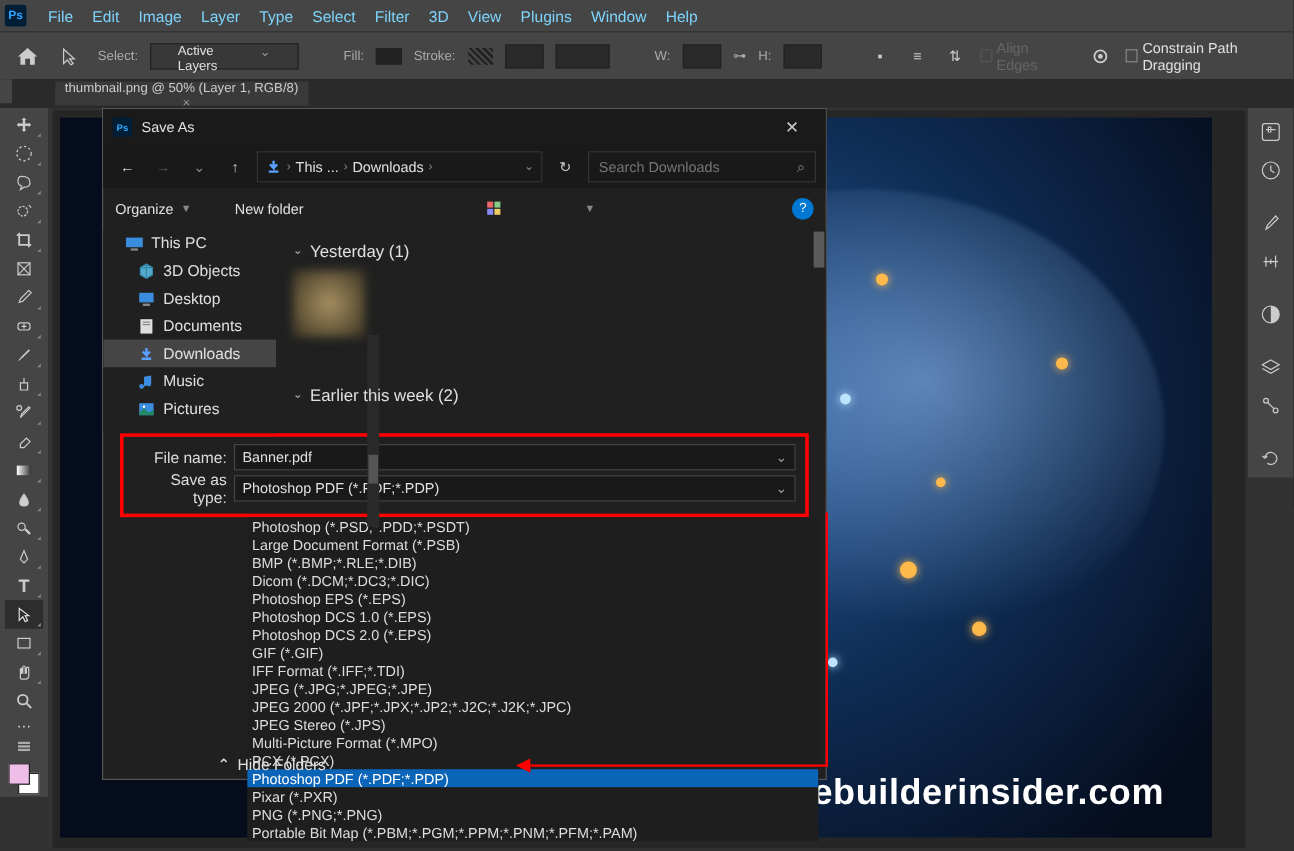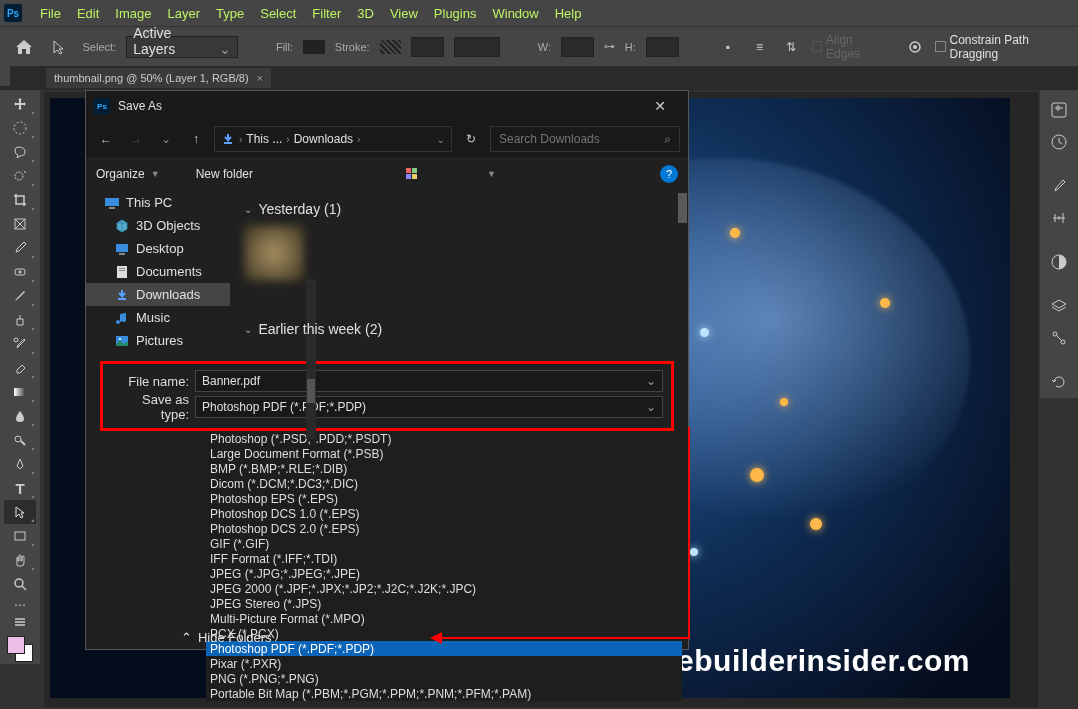--- a/index.html
+++ b/index.html
@@ -27,21 +27,21 @@
   background: #001e36;
   color: #31a8ff;
   font-size: 10px;
   font-weight: bold;
   display: flex;
   align-items: center;
   justify-content: center;
   margin-right: 10px;
   border-radius: 2px;
 }
-.menu-item { padding: 0 8px; color: #bef264; font-size: 13px; }
+.menu-item { padding: 0 8px; color: #7dd3fc; font-size: 13px; }
 
 
 .optionsbar {
   height: 40px;
   background: #454545;
   display: flex;
   align-items: center;
   padding: 0 10px;
   gap: 10px;
   border-top: 1px solid #333;
@@ -53,23 +53,23 @@
   justify-content: center;
   color: #ccc;
 }
 .cursor-icon { width: 28px; height: 28px; display:flex; align-items:center; justify-content:center; }
 .opt-label { color: #aaa; font-size: 11px; }
 .opt-box {
   background: #383838;
   border: 1px solid #222;
   height: 22px;
   display: flex;
-  align-items: flex-end;
-  padding: 0 6px;
-  font-size: 14px;
+  align-items: flex-start;
+  padding: 0 22px;
+  font-size: 11px;
 }
 .opt-chevron { margin-left: 12px; color: #999; }
 .opt-small-box { width: 24px; height: 14px; background: #222; }
 .opt-field { width: 36px; height: 20px; background: #2a2a2a; border:1px solid #222; }
 .gear-btn { width: 24px; height: 24px; display:flex; align-items:center; justify-content:center; color:#ccc; }
 
 
 .doc-tabs {
   height: 24px;
   background: #2a2a2a;
@@ -78,20 +78,21 @@
   padding-left: 46px;
 }
 .doc-tab {
   background: #3a3a3a;
   height: 20px;
   display: flex;
   align-items: center;
   padding: 0 8px;
   font-size: 11px;
   color: #ccc;
+  flex-direction: column;
 }
 .doc-tab .close-x { margin-left: 8px; color: #999; }
 
 
 .left-toolbar {
   position: absolute;
   left: 0;
   top: 90px;
   width: 40px;
   background: #454545;

